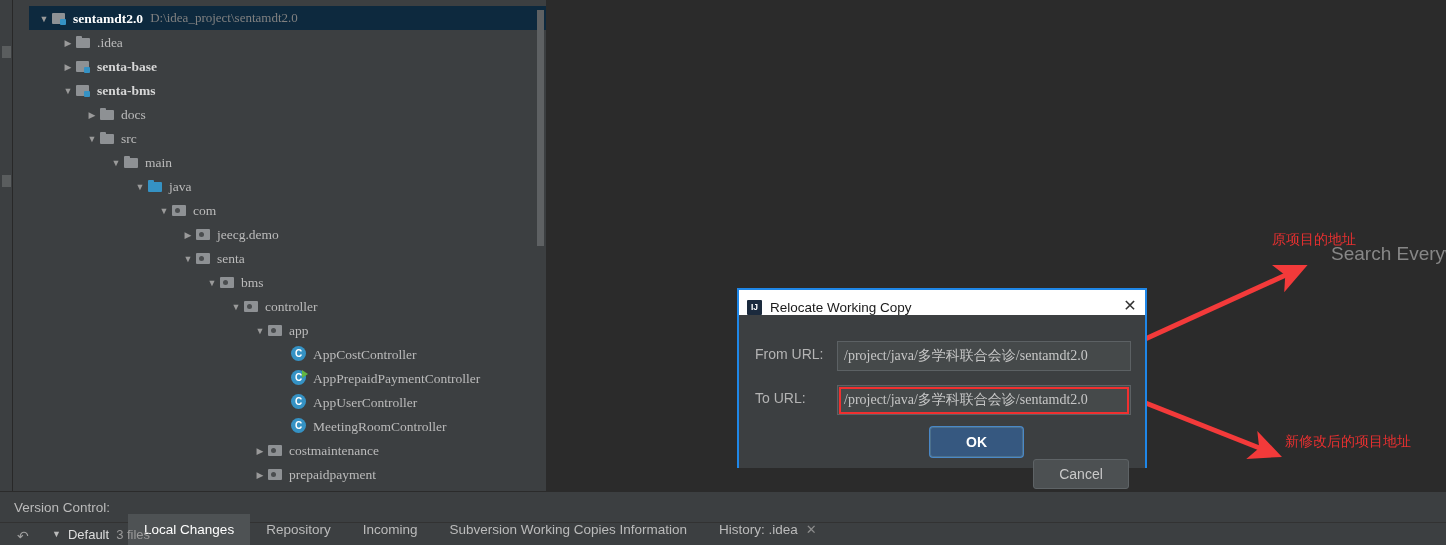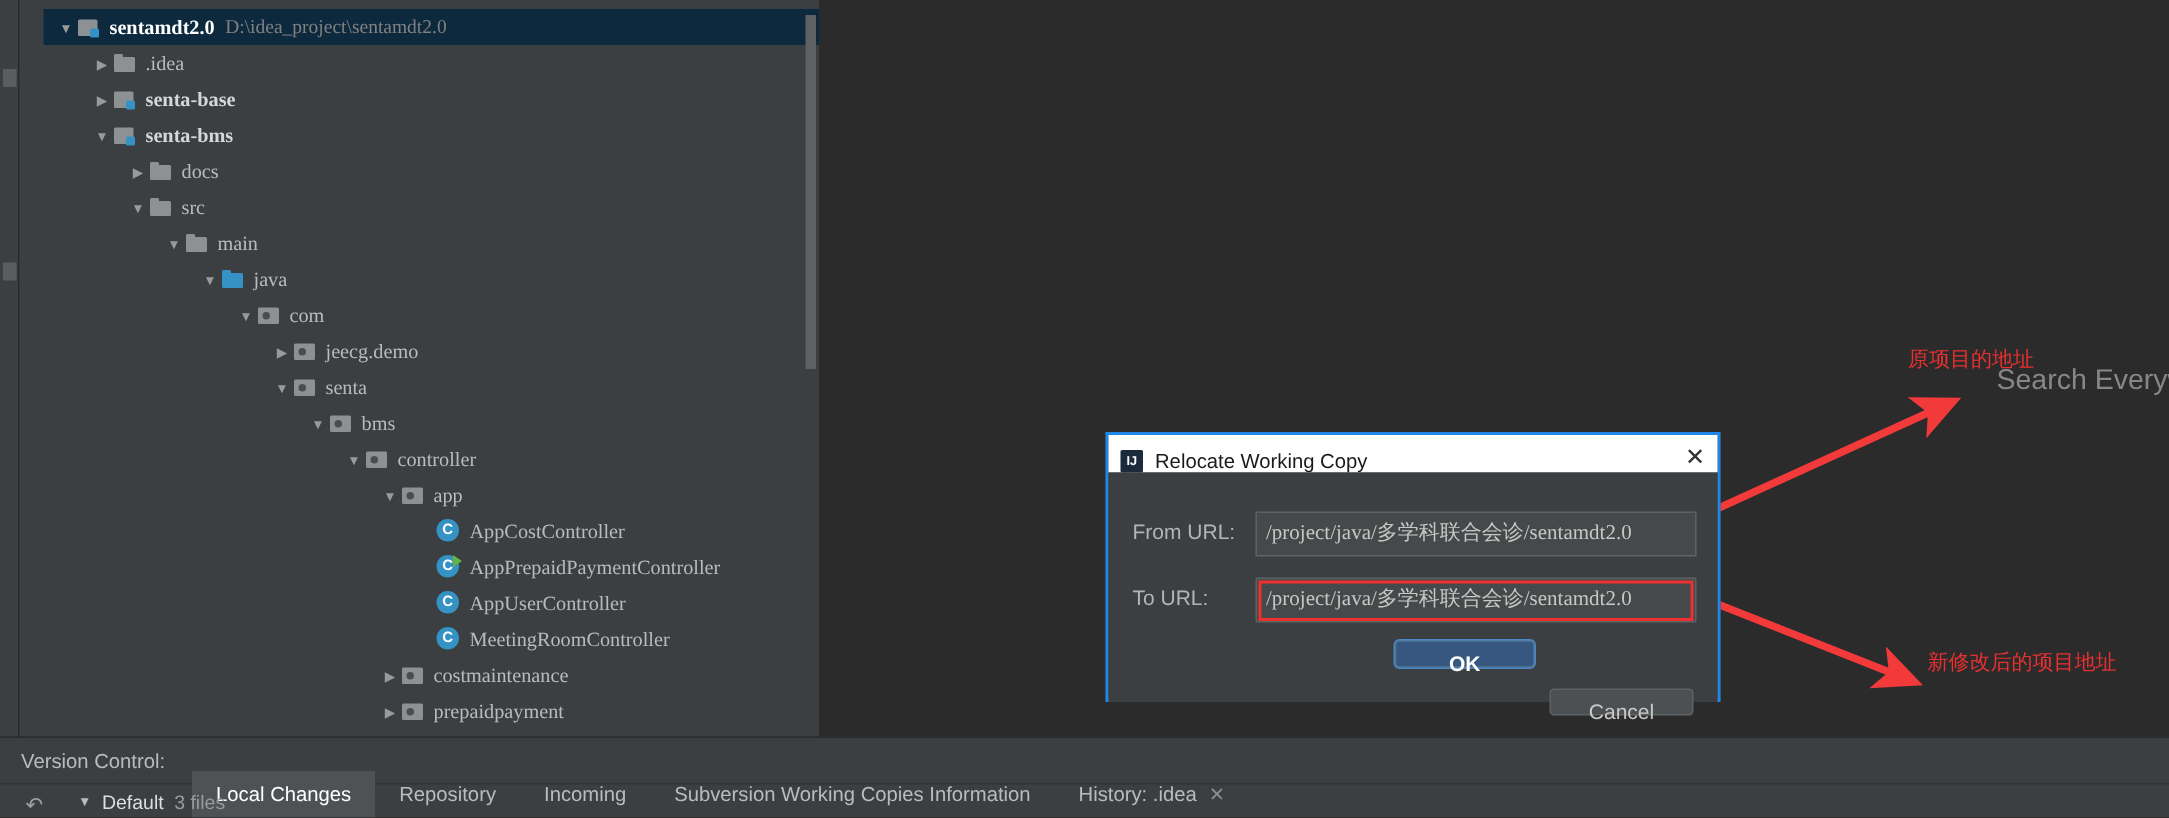--- a/index.html
+++ b/index.html
@@ -164,21 +164,21 @@
     font-family: Liberation Serif, serif;
   }
   .field-input .txt { direction: ltr; unicode-bidi: embed; }
   .field-hl {
     position: absolute; left: 100px; top: 72px; width: 290px; height: 27px;
     border: 2px solid #f03030; pointer-events: none;
   }
 
   .btn-row { position: absolute; left: 0; top: 112px; width: 406px; height: 32px; }
   .btn {
-    position: absolute; height: 18px; border-radius: 3px;
+    position: absolute; height: 30px; border-radius: 3px;
     font-size: 14px; text-align: center; line-height: 28px;
     font-family: "Liberation Sans", sans-serif;
   }
   .btn-ok {
     left: 191px; width: 93px; background: #365880; border: 1px solid #4c708c;
     color: #ffffff; font-weight: bold; box-shadow: 0 0 0 1px #4a88c7;
   }
   .btn-cancel {
     left: 294px; width: 96px; background: #4c5052; border: 1px solid #5e6366;
     color: #c9c9c9;

